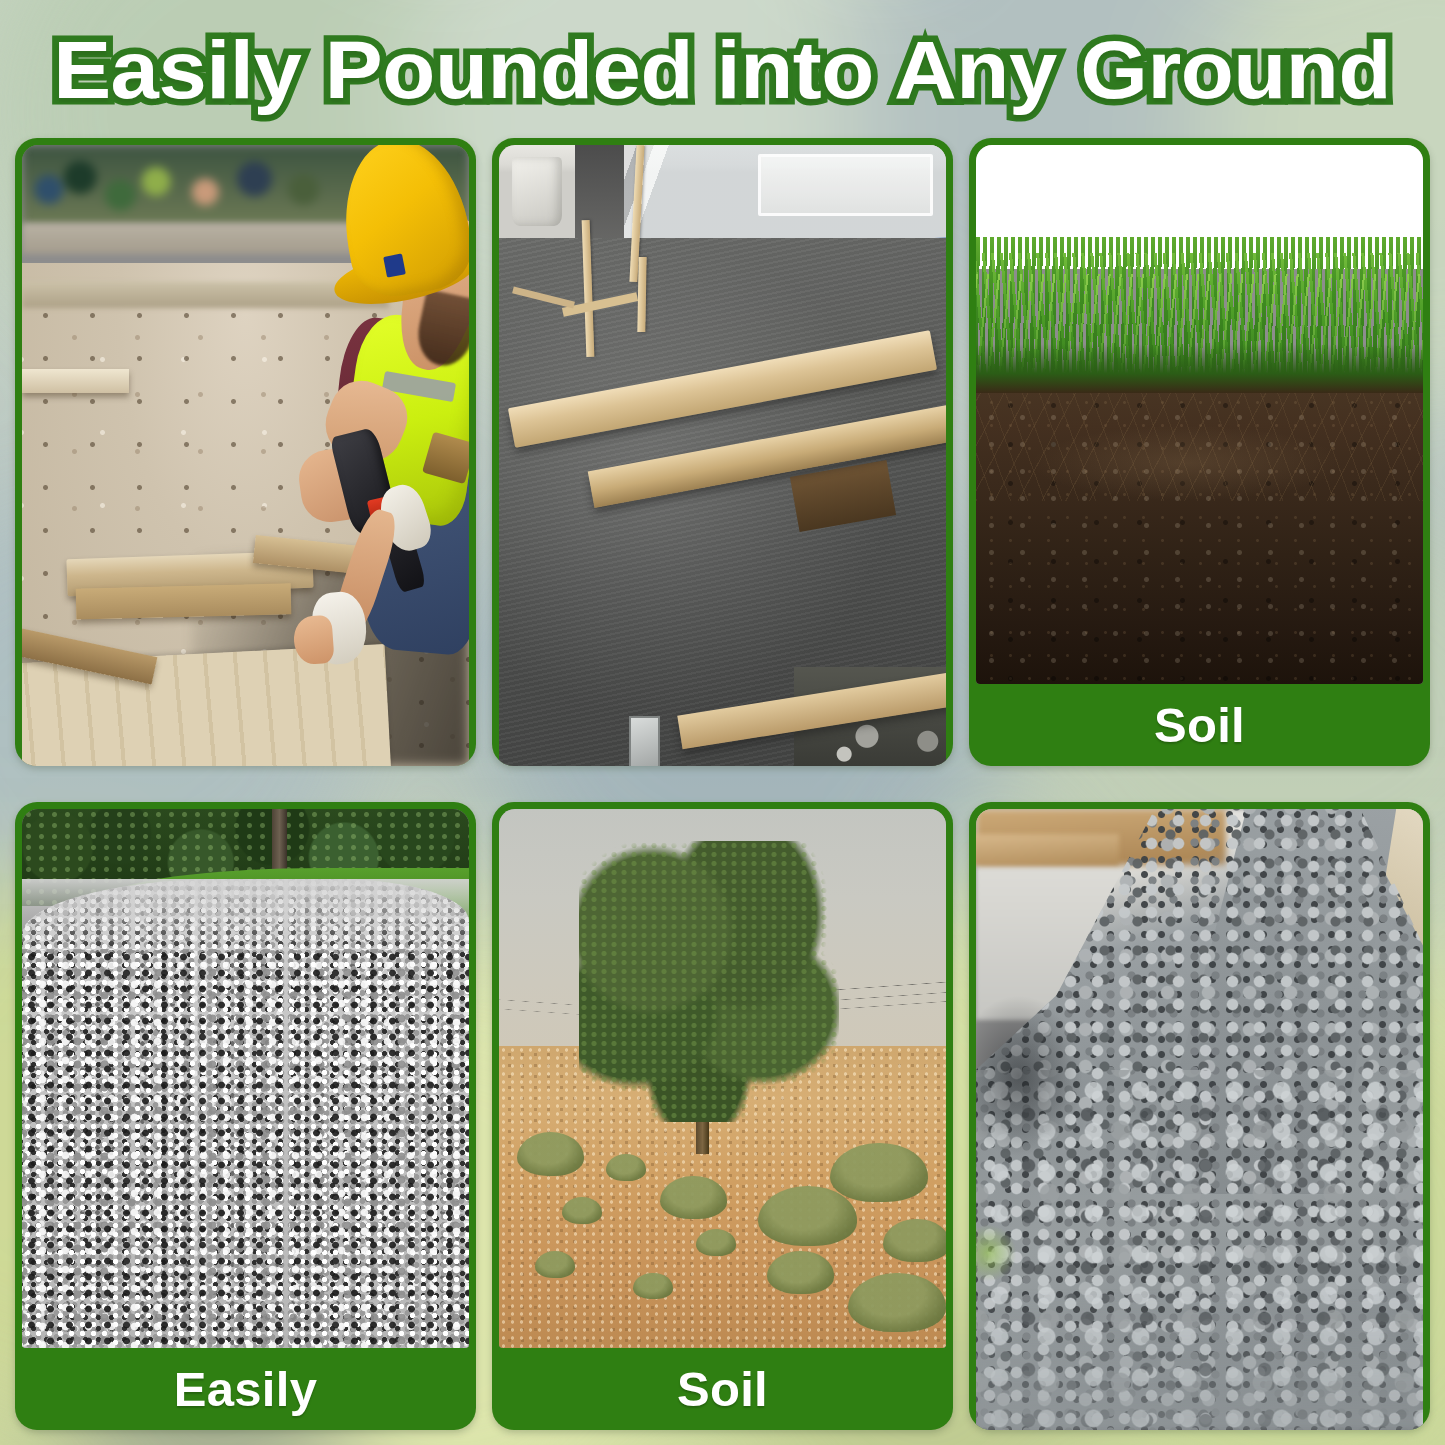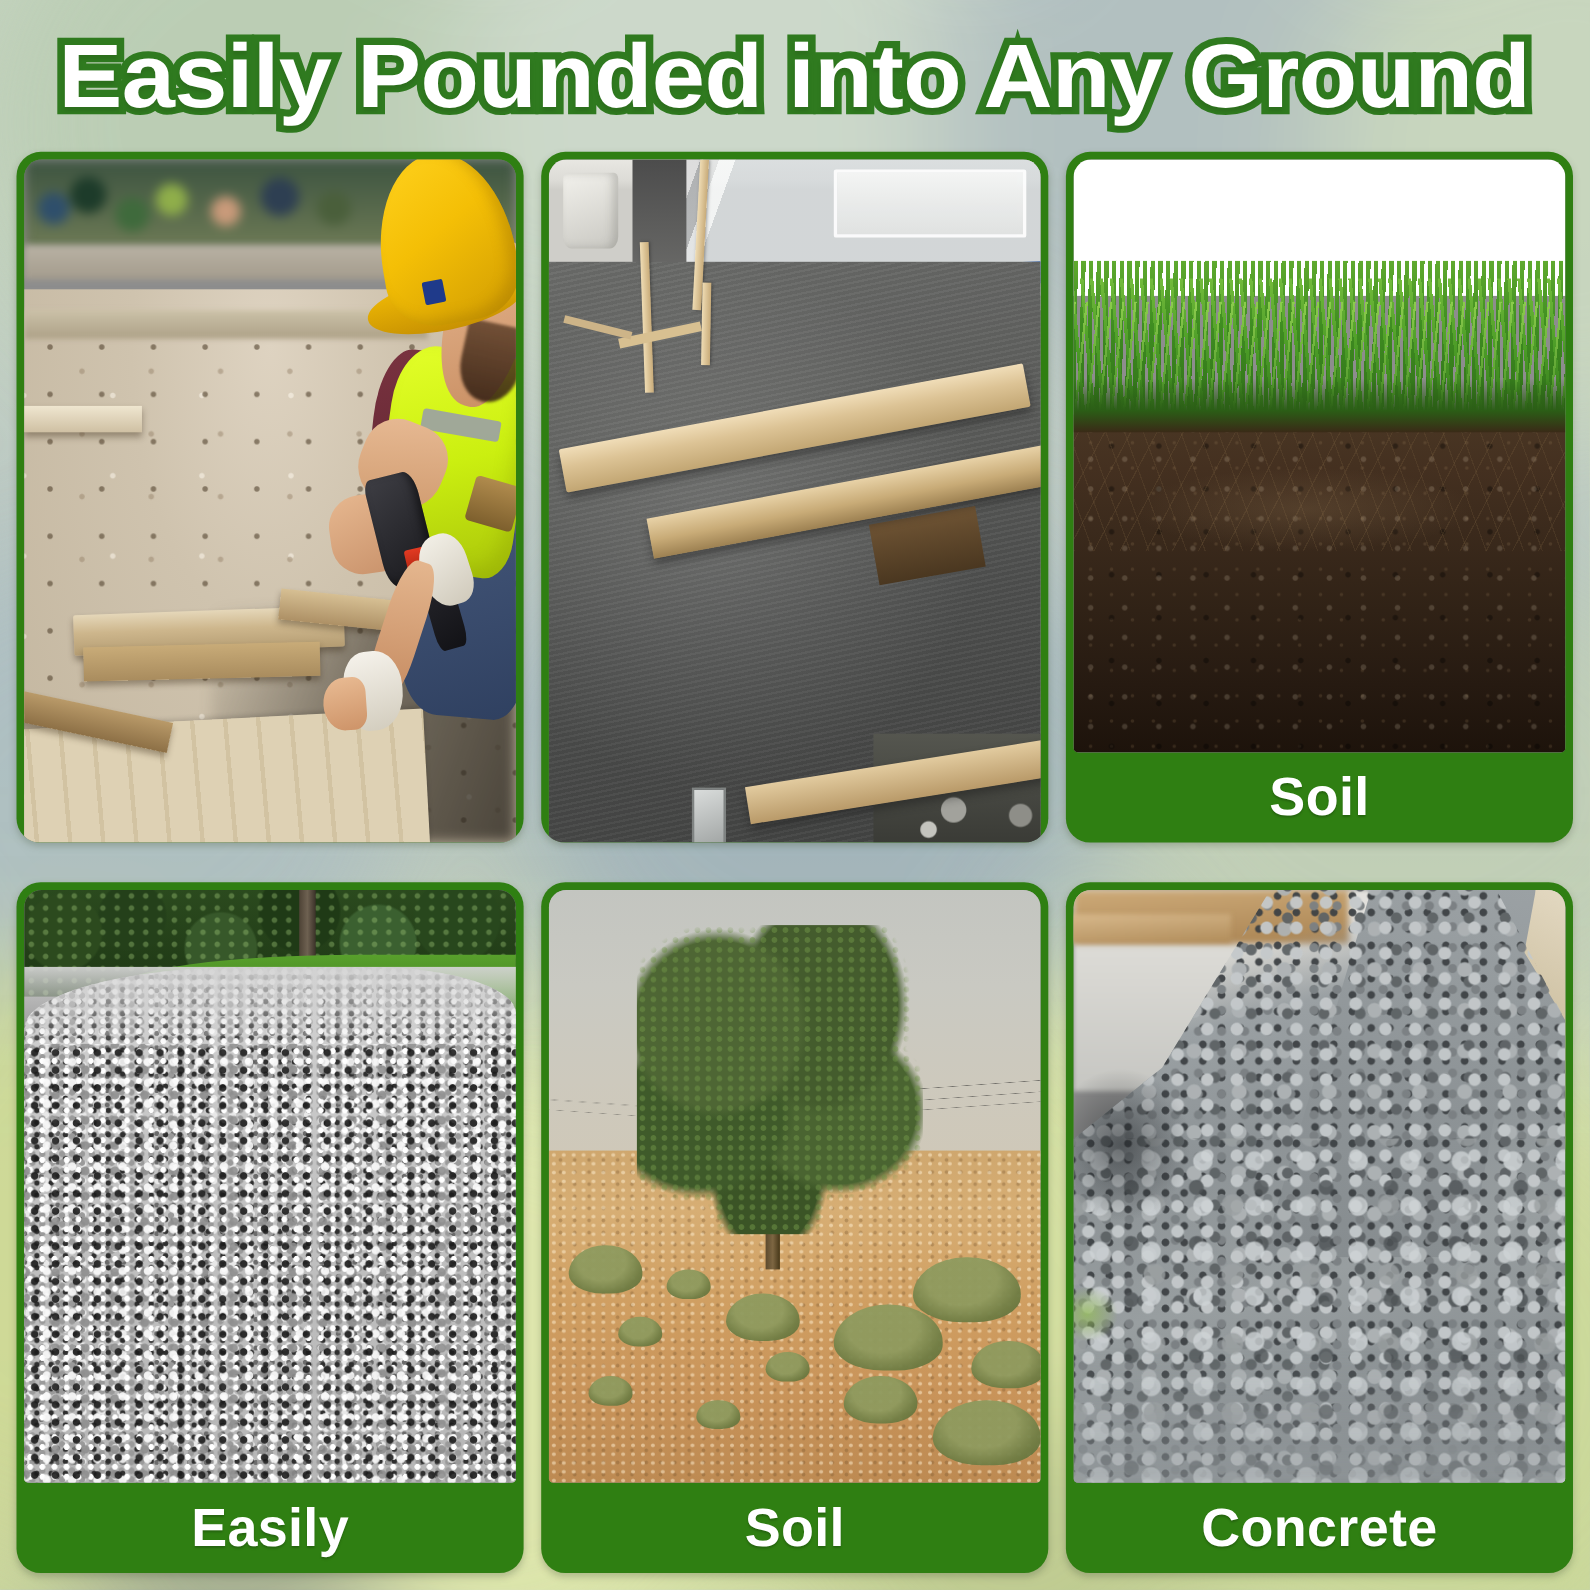--- a/index.html
+++ b/index.html
@@ -817,16 +817,15 @@
       <div class="con-chute-shadow"></div>
       <div class="con-chute"></div>
       <div class="con-mass"></div>
       <div class="con-stream"></div>
       <div class="con-agg"></div>
       <div class="con-agg2"></div>
       <div class="con-left-dark"></div>
       <div class="con-blur-bottom"></div>
       <div class="con-green-spill"></div>
     </div>
-    <div class="label">Concrete</div>
   </div>
 
 </div>
 
 </body></html>

